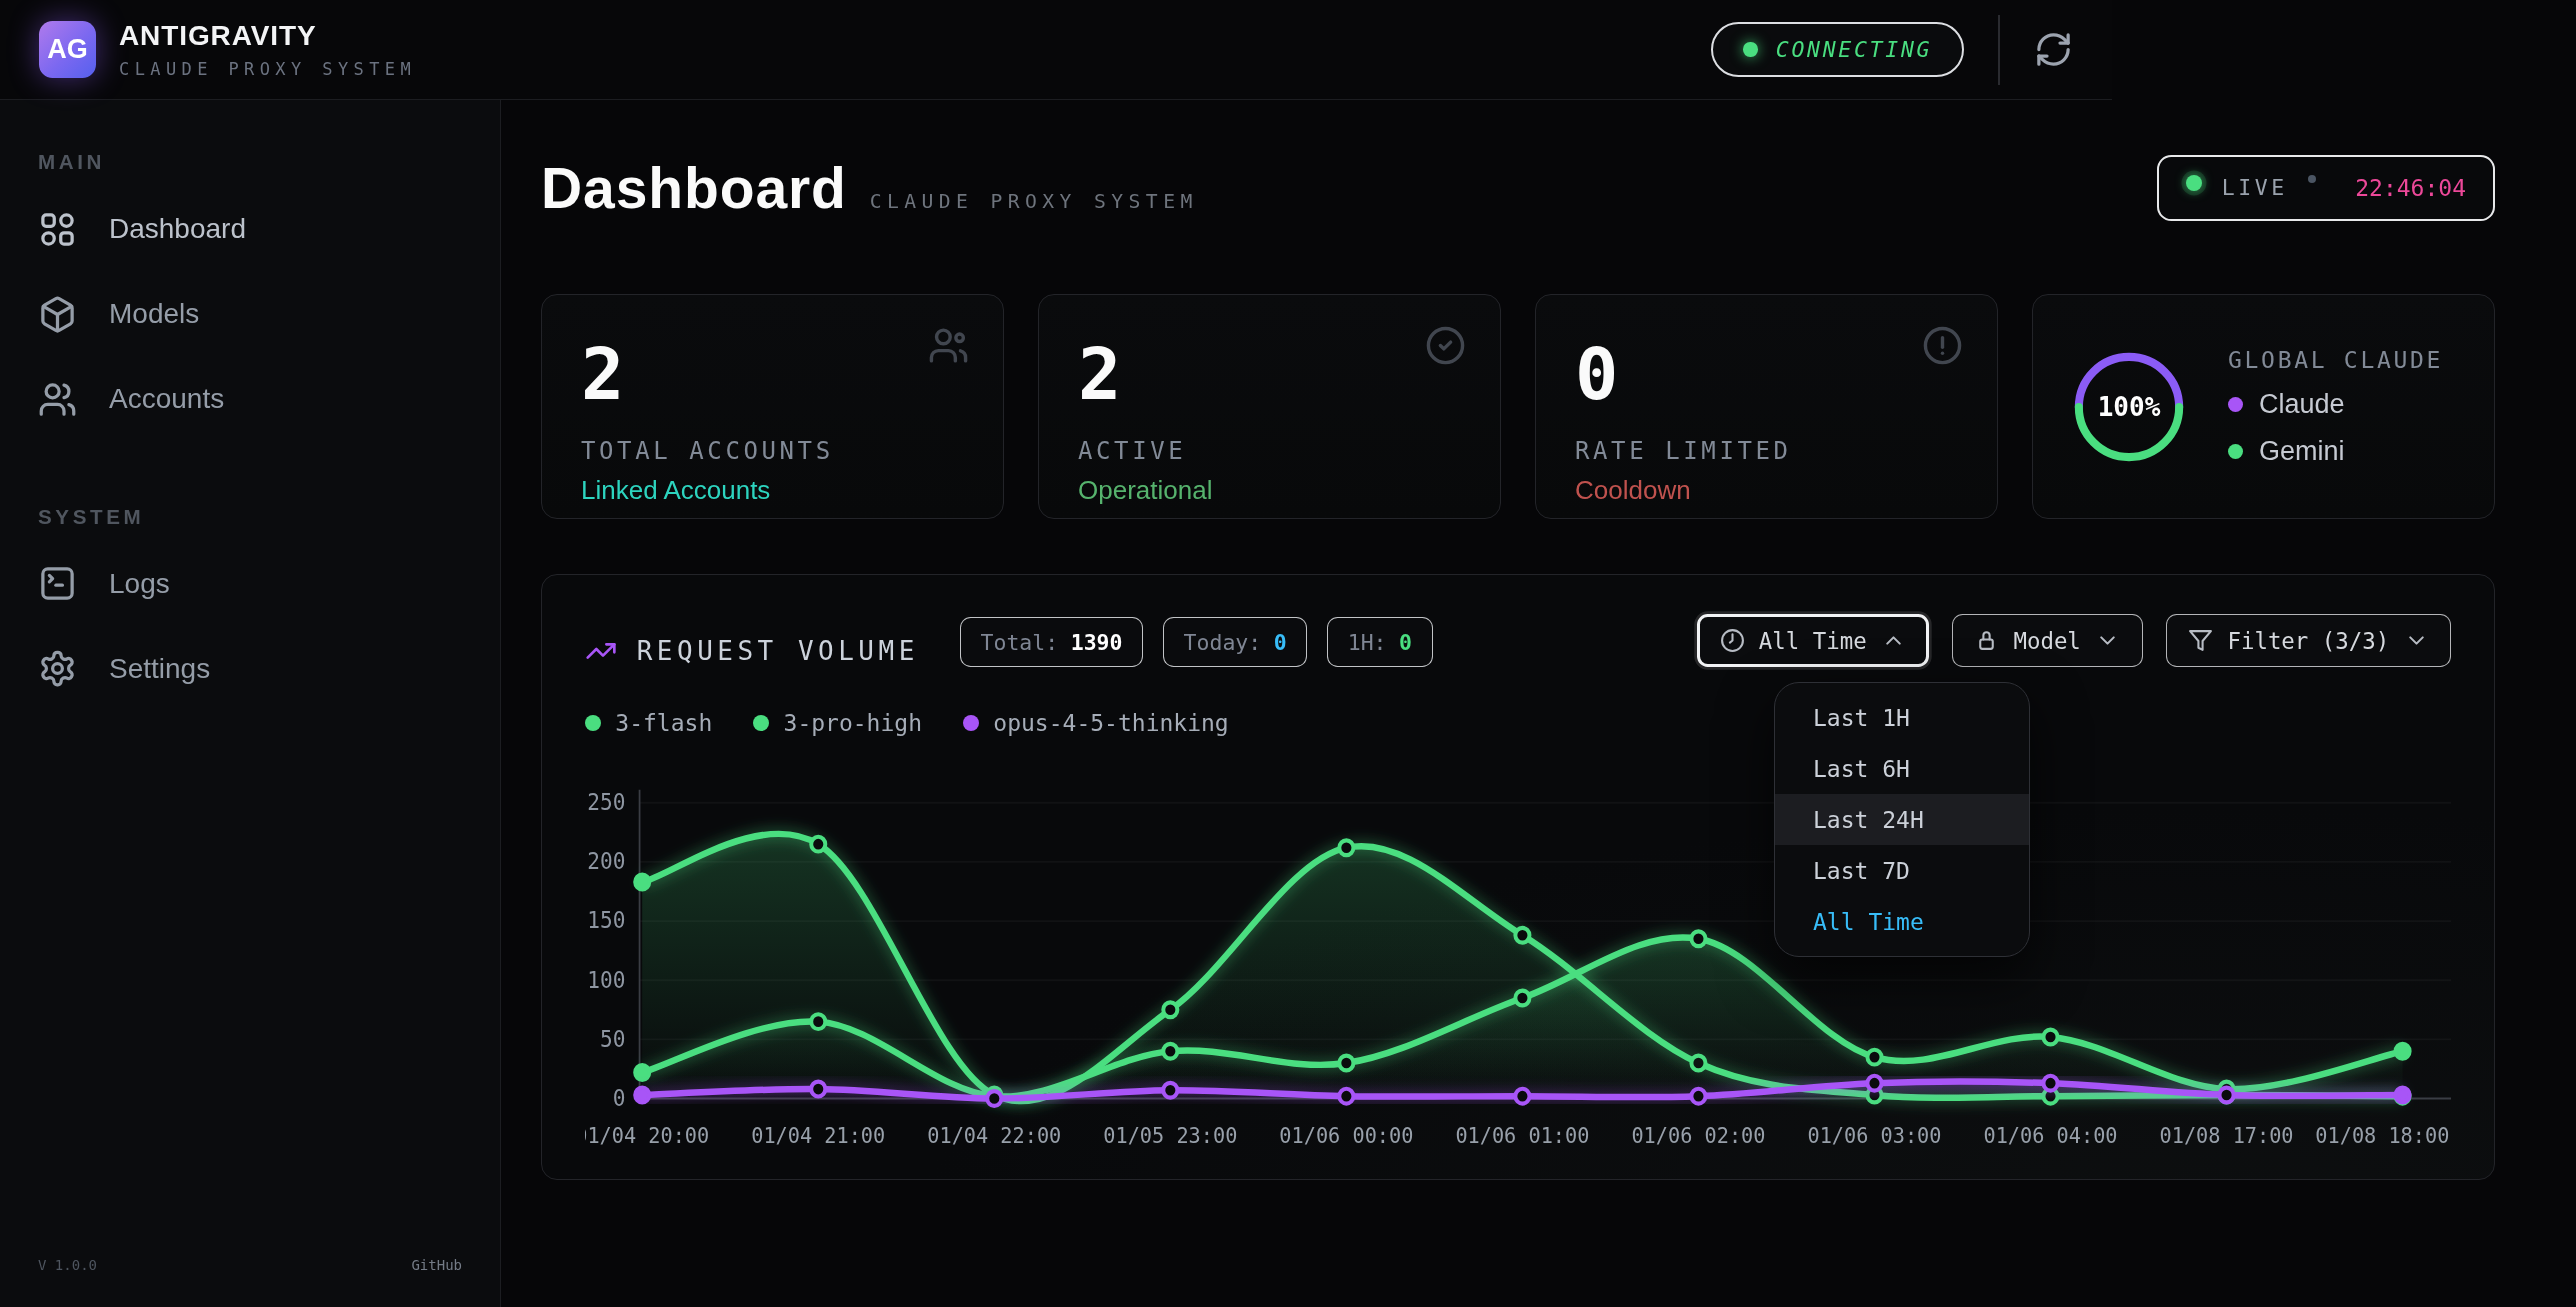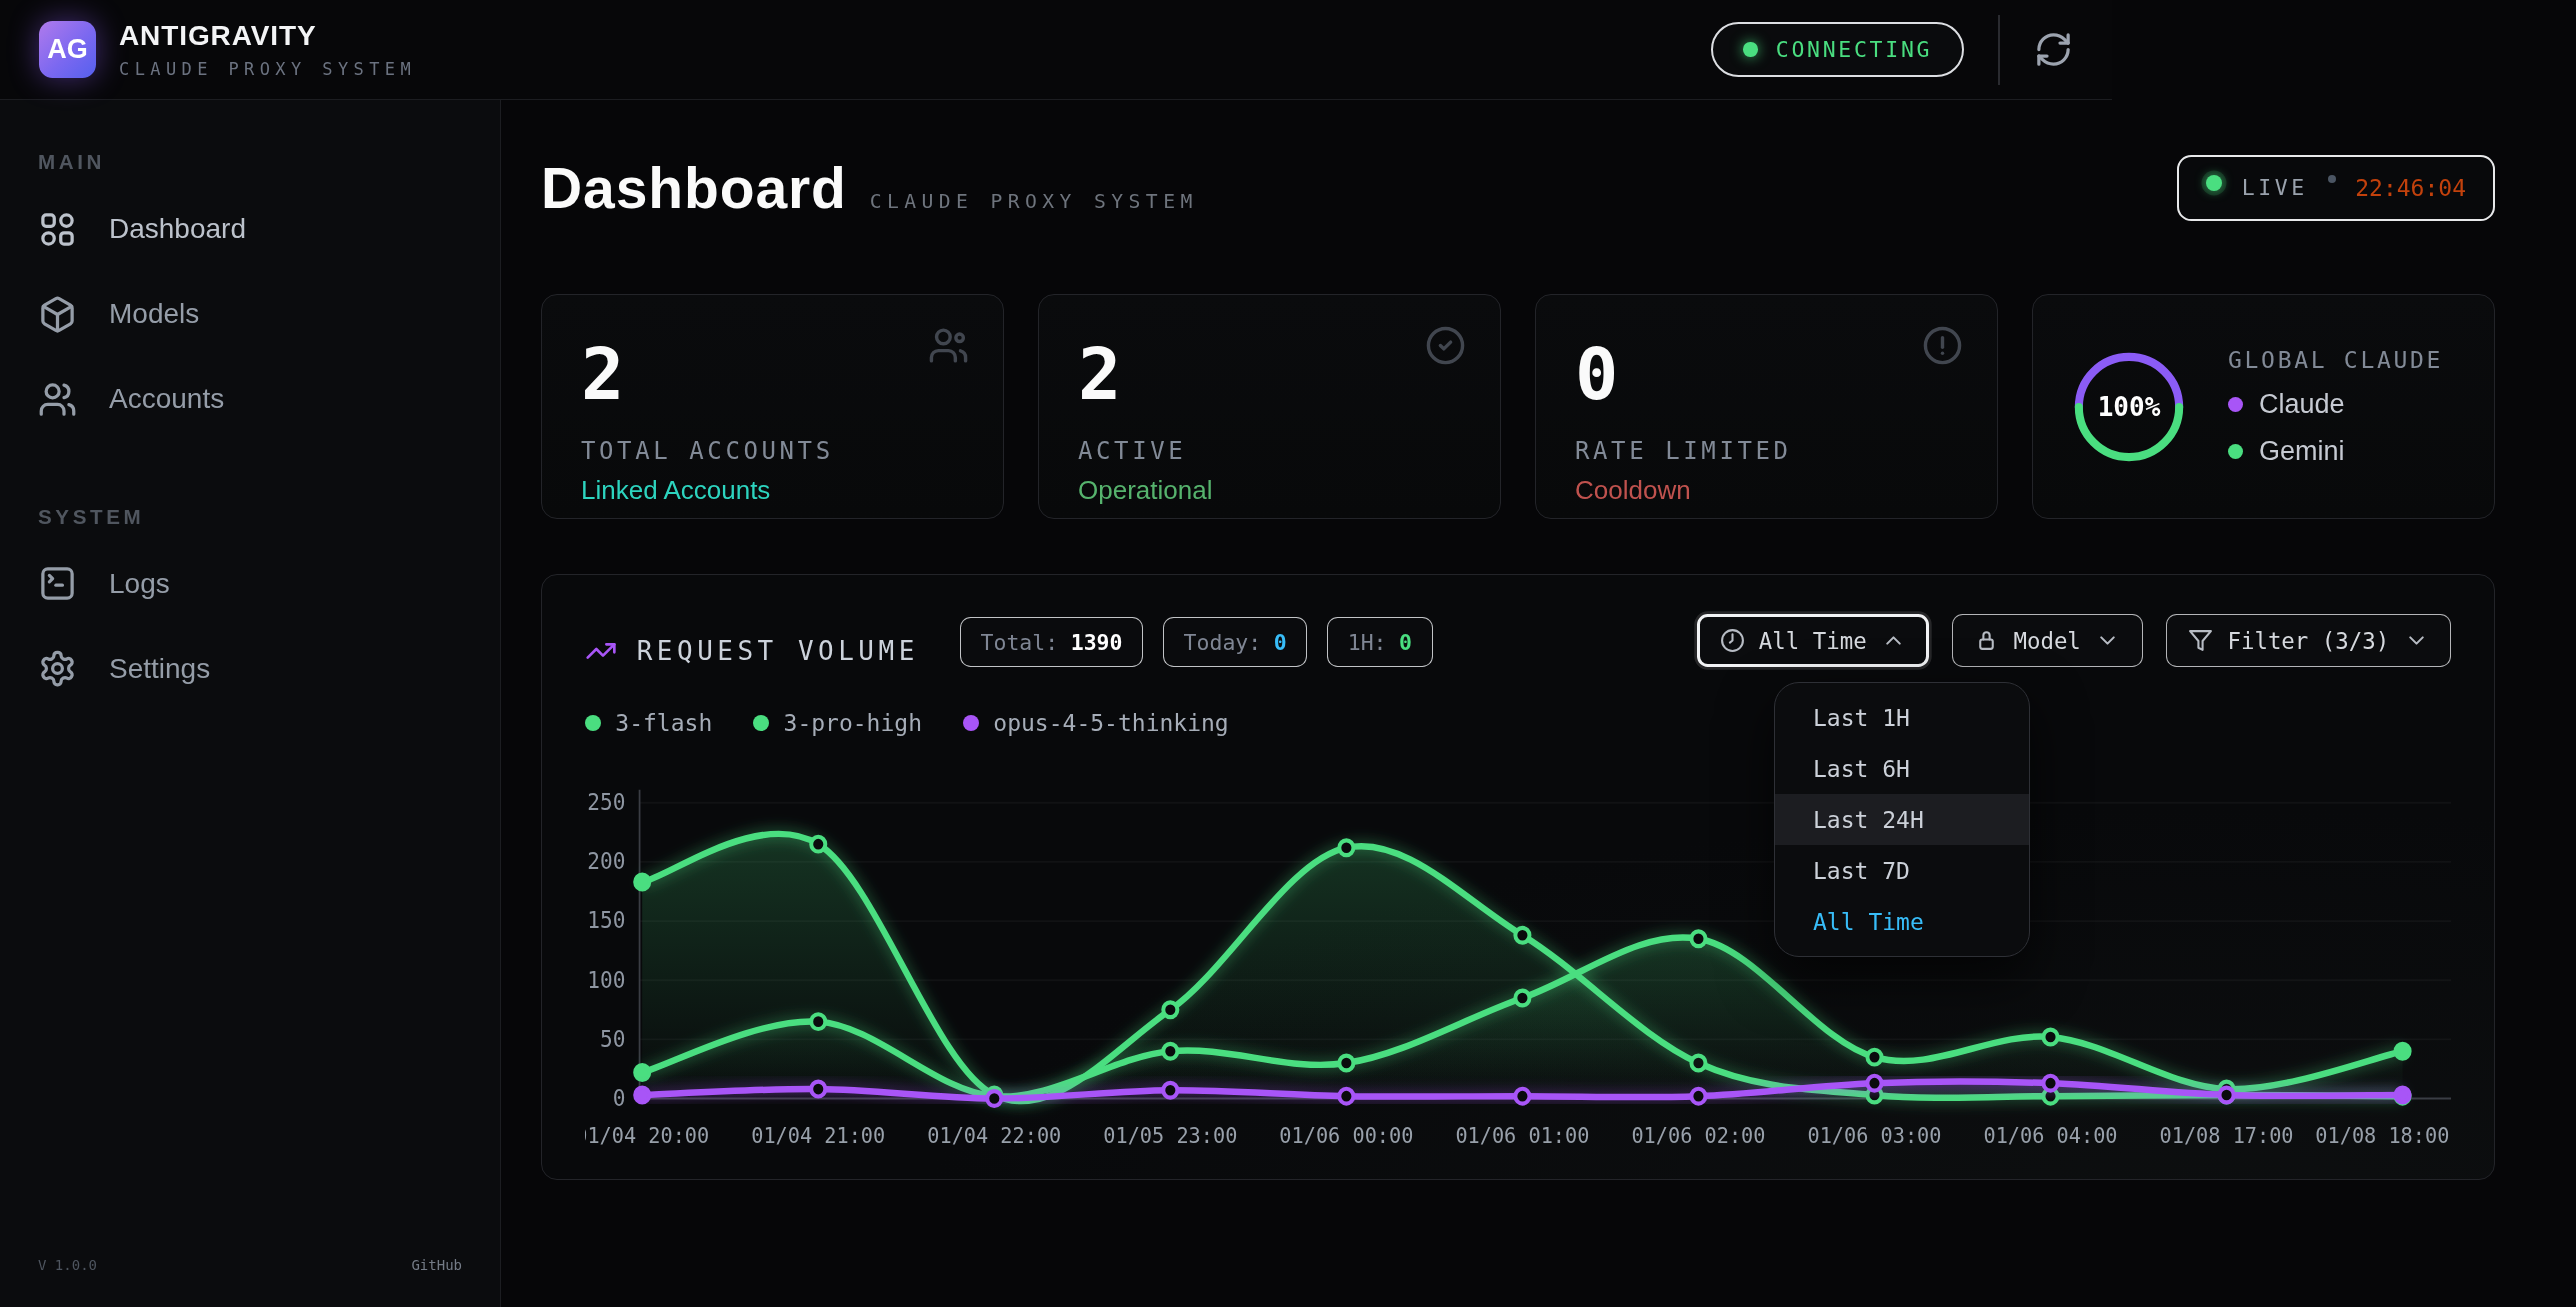--- a/index.html
+++ b/index.html
@@ -14,21 +14,21 @@
           background:linear-gradient(135deg,#b07aec 0%,#7b68f0 55%,#5560ee 100%);
           box-shadow:0 0 30px rgba(139,92,246,.45);
           display:flex; align-items:center; justify-content:center;
           font-weight:bold; font-size:27px; color:#fff; }
   .brand { margin-left:23px; }
   .brand-title { font-size:28px; font-weight:bold; letter-spacing:0.9px; color:#f3f4f6; }
   .brand-sub { margin-top:6.3px; font-family:"DejaVu Sans Mono",monospace; font-size:17px;
                letter-spacing:5.4px; color:#6b7280; }
   .topbar-right { margin-left:auto; display:flex; align-items:center; gap:34px; }
   .conn-pill { display:flex; align-items:center; gap:18px; border:2.7px solid #dcdee2;
-               border-radius:894px; padding:13.4px 30px; background:#0a0b0d; cursor:pointer; }
+               border-radius:894px; padding:13.4px 30px; background:#0a0b0d; cursor:pointer;font-style:italic; }
   .conn-dot { width:14.3px; height:14.3px; border-radius:50%; background:#4ade80;
               box-shadow:0 0 12.5px rgba(74,222,128,.8); }
   .conn-text { font-family:"DejaVu Sans Mono",monospace; font-size:21.5px; letter-spacing:2.7px; color:#4ade80; }
   .top-divider { width:1.8px; height:70px; background:#2a2b30; }
   .icon-btn { width:39px; height:39px; color:#9ca3af; cursor:pointer; }
 
   
   .sidebar { position:absolute; left:0; top:100px; bottom:0; width:501px;
              background:#0b0c0e; border-right:1.8px solid #1c1d21; padding-top:50px; }
   .side-section { font-size:20.6px; font-weight:bold; letter-spacing:3.6px; color:#50565f;
@@ -48,21 +48,21 @@
   .page-head { display:flex; align-items:flex-start; }
   .page-title-wrap { display:flex; align-items:baseline; gap:23px; }
   .page-title { font-size:57px; font-weight:bold; color:#fafafa; letter-spacing:0.9px; }
   .page-sub { font-family:"DejaVu Sans Mono",monospace; font-size:19.7px; letter-spacing:5.4px; color:#6e747d; }
   .live-badge { margin-left:auto; display:flex; align-items:flex-start; gap:19.7px;
                 border:2.7px solid #e7e8ea; border-radius:14.3px; padding:18px 27px; background:#08090b; }
   .live-dot { width:16px; height:16px; border-radius:50%; background:#4ade80;
               box-shadow:0 0 0 4.5px rgba(74,222,128,.15),0 0 10.7px rgba(74,222,128,.7); }
   .live-text { font-family:"DejaVu Sans Mono",monospace; font-size:21.5px; letter-spacing:3.6px; color:#9aa2ad; }
   .live-sep { width:8px; height:8px; border-radius:50%; background:#4b5563; }
-  .live-time { font-family:"DejaVu Sans Mono",monospace; font-size:23px; color:#c2410c; }
+  .live-time { font-family:"DejaVu Sans Mono",monospace; font-size:23px; color:#ec4899;margin-left:20px; }
 
   
   .stats { margin-top:73px; display:grid; grid-template-columns:repeat(4,1fr); gap:34px; }
   .card { position:relative; height:225px; border:1.8px solid #232429; border-radius:16px;
           background:linear-gradient(180deg,#0a0b0d,#08090a); padding:32px 39px; }
   .card-icon { position:absolute; top:30px; right:34px; width:41px; height:41px; color:#41464f; }
   .card-num { font-family:"DejaVu Sans Mono",monospace; font-weight:bold; font-size:72px;
               color:#fafafa; line-height:1; margin-top:10.7px; }
   .card-label { margin-top:27px; font-family:"DejaVu Sans Mono",monospace; font-size:24px;
                 letter-spacing:3.6px; color:#828a97; }

